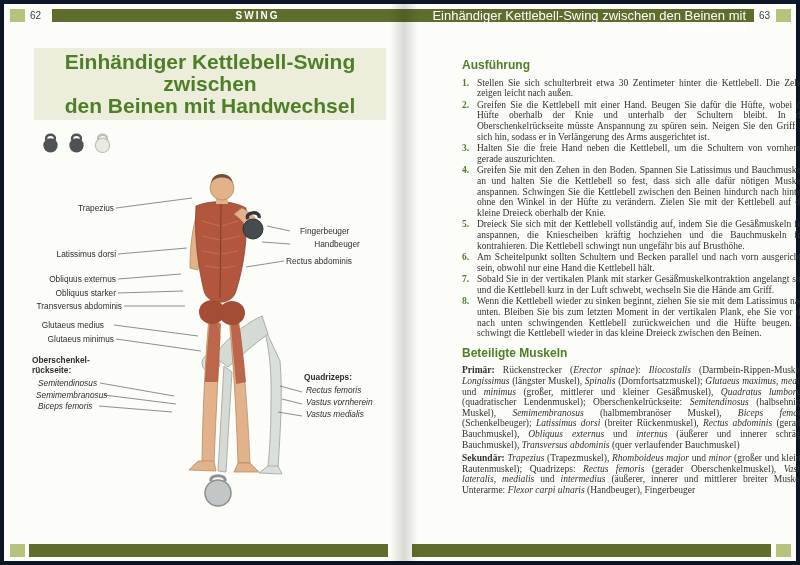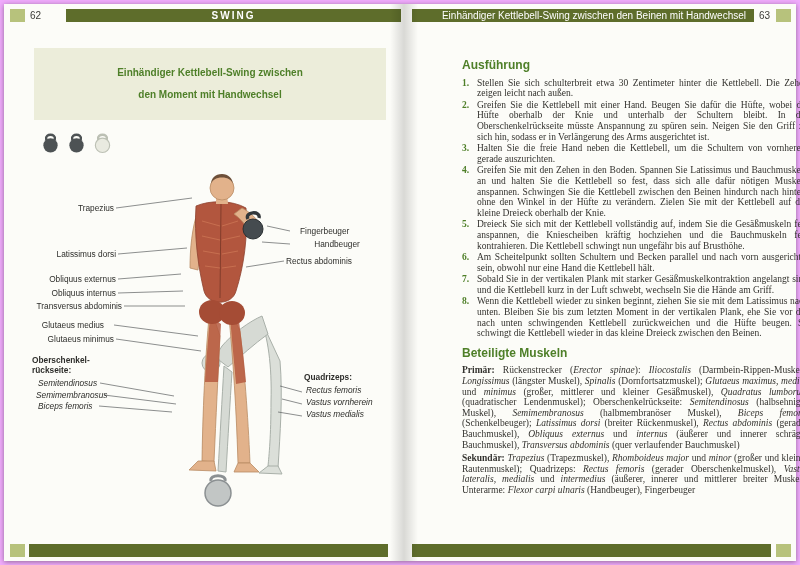--- a/index.html
+++ b/index.html
@@ -1,30 +1,30 @@
 <!DOCTYPE html>
 <html style="--bar_dark: #5e6d2b; --bar_light: #b7c27c; --heading_green: #4e7f28; --title_box_bg: #ecedda;"><head>
 <meta charset="utf-8">
 <style>
   html,body{margin:0;padding:0;}
-  .stage{position:relative;width:800px;height:565px;background:#f0abfc;overflow:hidden;
+  .stage{position:relative;width:800px;height:565px;background:#0f172a;overflow:hidden;
          font-family:"Liberation Sans",sans-serif;}
   .spread{position:absolute;left:4px;top:4px;width:792px;height:557px;background:#fcfcf8;
           box-shadow:0 1px 5px rgba(0,0,0,.4);}
   .gutter{position:absolute;left:386px;top:0;width:28px;height:100%;
           background:linear-gradient(to right,rgba(0,0,0,0),rgba(0,0,0,.14) 50%,rgba(0,0,0,0));}
   .bar{position:absolute;height:13px;background:var(--bar_dark);}
   .bar.light{background:var(--bar_light);}
-  .bar-text{color:#ffffff;font-size:10px;line-height:13px;}
+  .bar-text{color:#ffffff;font-size:13px;line-height:13px;}
   .bar-text.swing{font-weight:bold;letter-spacing:2px;text-align:center;font-size:10px;}
   .bar-text.rtitle{text-align:right;padding-right:8px;}
   .pagenum{position:absolute;font-size:10px;color:#3c3c38;line-height:13px;}
   .titlebox{position:absolute;left:30px;top:44px;width:352px;height:72px;background:var(--title_box_bg);
             display:flex;flex-direction:column;justify-content:center;text-align:center;}
-  .titlebox .tl{color:var(--heading_green);font-weight:bold;font-size:10px;line-height:22px;}
+  .titlebox .tl{color:var(--heading_green);font-weight:bold;font-size:21px;line-height:22px;}
   .kb-row{position:absolute;left:36px;top:126px;display:flex;gap:5px;}
   .muscle-label{position:absolute;font-size:8.3px;color:#2e2e2b;line-height:10px;}
   .muscle-label.r{text-align:right;}
   .muscle-label.it{font-style:italic;}
   .muscle-label.bold{font-weight:bold;}
   .illu{position:absolute;left:128px;top:162px;width:180px;height:360px;}
   .leaders{position:absolute;left:10px;top:160px;width:380px;height:370px;pointer-events:none;}
   .rp-content{position:absolute;left:452px;top:56px;width:346px;color:#33322e;
               font-family:"Liberation Serif",serif;font-size:9.5px;line-height:10.6px;text-align:justify;margin-left:6px;}
   .h-green{font-family:"Liberation Sans",sans-serif;color:var(--heading_green);
@@ -36,37 +36,37 @@
   .mpara{margin:0 0 3px 0;}
 </style>
 </head>
 <body>
 
 <div class="stage">
   <div class="spread">
 
     <div class="bar light" style="left:6px;top:5px;width:15px;"></div>
     <div class="pagenum" style="left:26px;top:5px;">62</div>
-    <div class="bar" style="left:62px;top:5px;width:335px;">
+    <div class="bar" style="left:48px;top:5px;width:335px;padding-left:38px;">
       <div class="bar-text swing">SWING</div>
     </div>
     <div class="bar" style="left:408px;top:5px;width:342px;">
       <div class="bar-text rtitle">Einhändiger Kettlebell-Swing zwischen den Beinen mit Handwechsel</div>
     </div>
     <div class="pagenum" style="left:755px;top:5px;">63</div>
     <div class="bar light" style="left:772px;top:5px;width:15px;"></div>
 
     <div class="bar light" style="left:6px;top:540px;width:15px;"></div>
     <div class="bar" style="left:25px;top:540px;width:359px;"></div>
     <div class="bar" style="left:408px;top:540px;width:359px;"></div>
     <div class="bar light" style="left:772px;top:540px;width:15px;"></div>
 
     <div class="titlebox">
       <div class="tl">Einhändiger Kettlebell-Swing zwischen</div>
-      <div class="tl">den Moment mit Handwechsel</div>
+      <div class="tl">den Beinen mit Handwechsel</div>
     </div>
 
     <div class="kb-row">
       <svg width="21" height="24" viewBox="0 0 22 24">
           <path d="M6.5,9 C5,3 17,3 15.5,9" fill="none" stroke="#4d5254" stroke-width="2.6" stroke-linecap="round"></path>
           <circle cx="11" cy="15.5" r="7.5" fill="#4d5254"></circle>
         </svg>
       <svg width="21" height="24" viewBox="0 0 22 24">
           <path d="M6.5,9 C5,3 17,3 15.5,9" fill="none" stroke="#4d5254" stroke-width="2.6" stroke-linecap="round"></path>
           <circle cx="11" cy="15.5" r="7.5" fill="#4d5254"></circle>
@@ -126,21 +126,21 @@
         <line x1="270" y1="97" x2="232" y2="103"></line>
         <line x1="288" y1="228" x2="266" y2="222"></line>
         <line x1="288" y1="240" x2="268" y2="235"></line>
         <line x1="288" y1="252" x2="264" y2="248"></line>
       </g>
     </svg>
 
     <div class="muscle-label r" style="left:10px;top:199px;width:100px;">Trapezius</div>
     <div class="muscle-label r" style="left:12px;top:245px;width:100px;">Latissimus dorsi</div>
     <div class="muscle-label r" style="left:12px;top:270px;width:100px;">Obliquus externus</div>
-    <div class="muscle-label r" style="left:12px;top:284px;width:100px;">Obliquus internus</div>
+    <div class="muscle-label r" style="left:12px;top:284px;width:100px;">Obliquus starker</div>
     <div class="muscle-label r" style="left:14px;top:297px;width:104px;">Transversus abdominis</div>
     <div class="muscle-label r" style="left:0;top:316px;width:100px;">Glutaeus medius</div>
     <div class="muscle-label r" style="left:10px;top:330px;width:100px;">Glutaeus minimus</div>
 
     <div class="muscle-label bold" style="left:28px;top:351px;">Oberschenkel-</div>
     <div class="muscle-label bold" style="left:28px;top:361px;">rückseite:</div>
     <div class="muscle-label it" style="left:34px;top:374px;">Semitendinosus</div>
     <div class="muscle-label it" style="left:32px;top:386px;">Semimembranosus</div>
     <div class="muscle-label it" style="left:34px;top:397px;">Biceps femoris</div>
 

